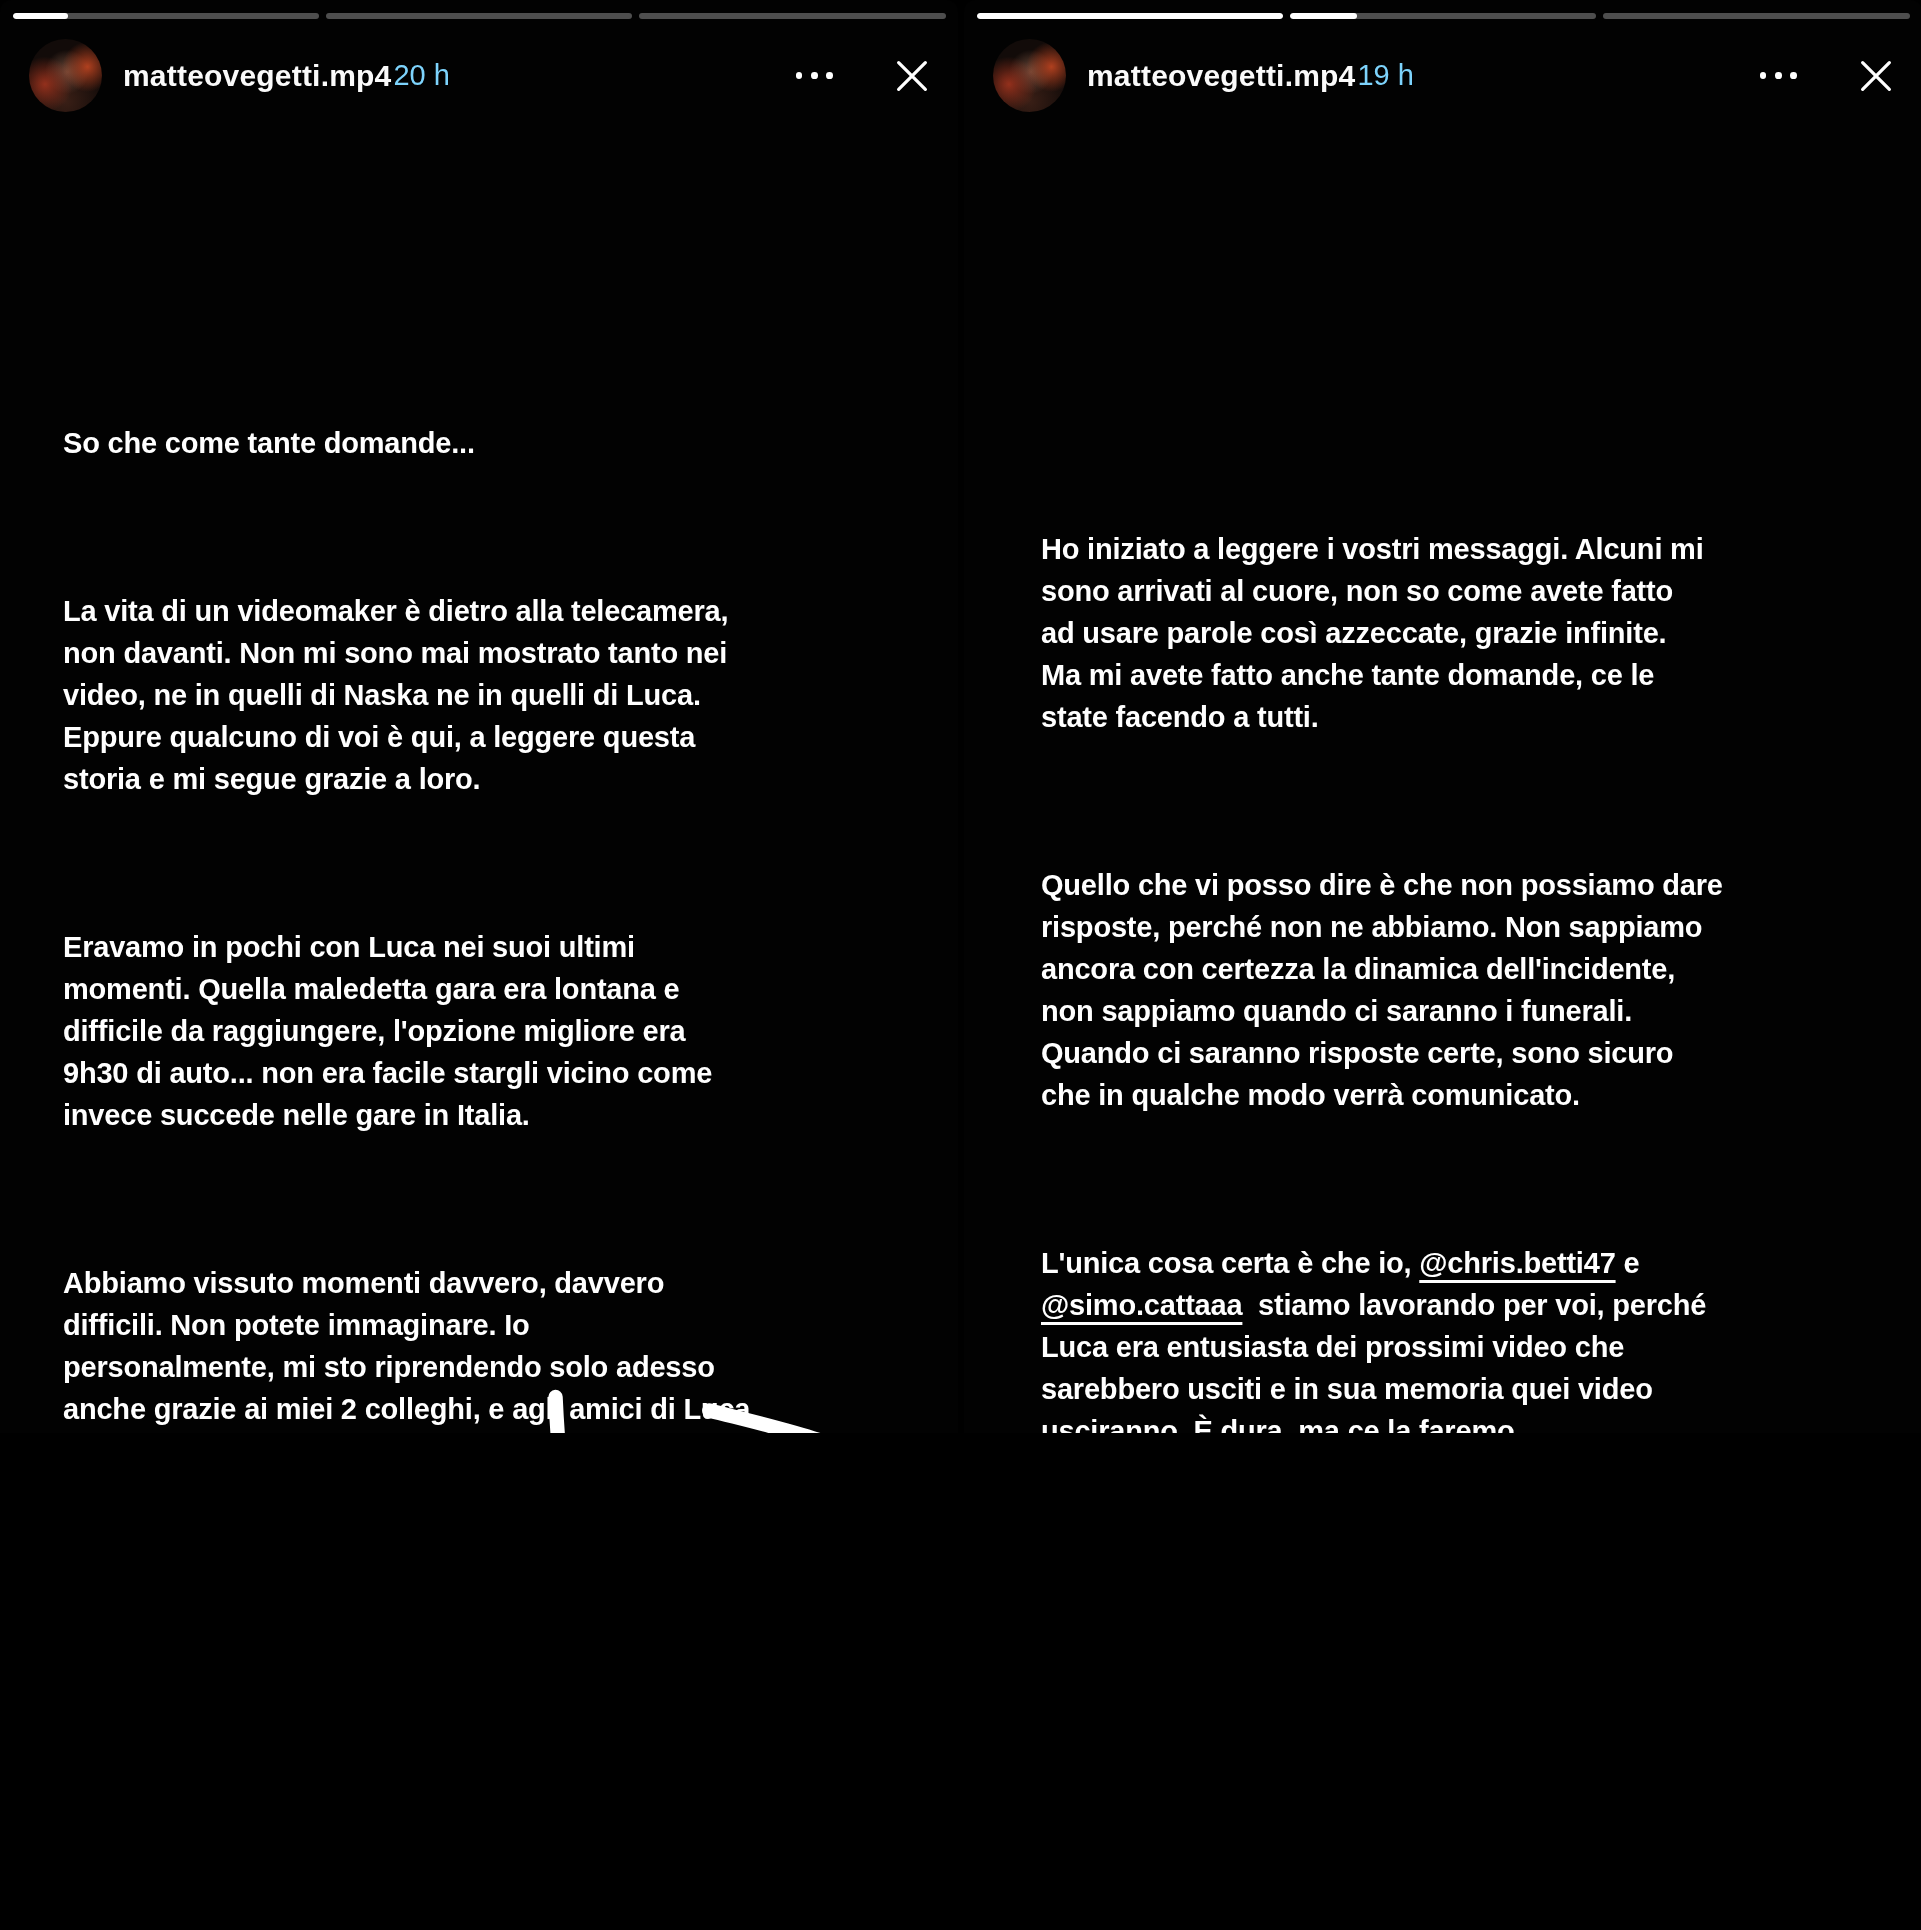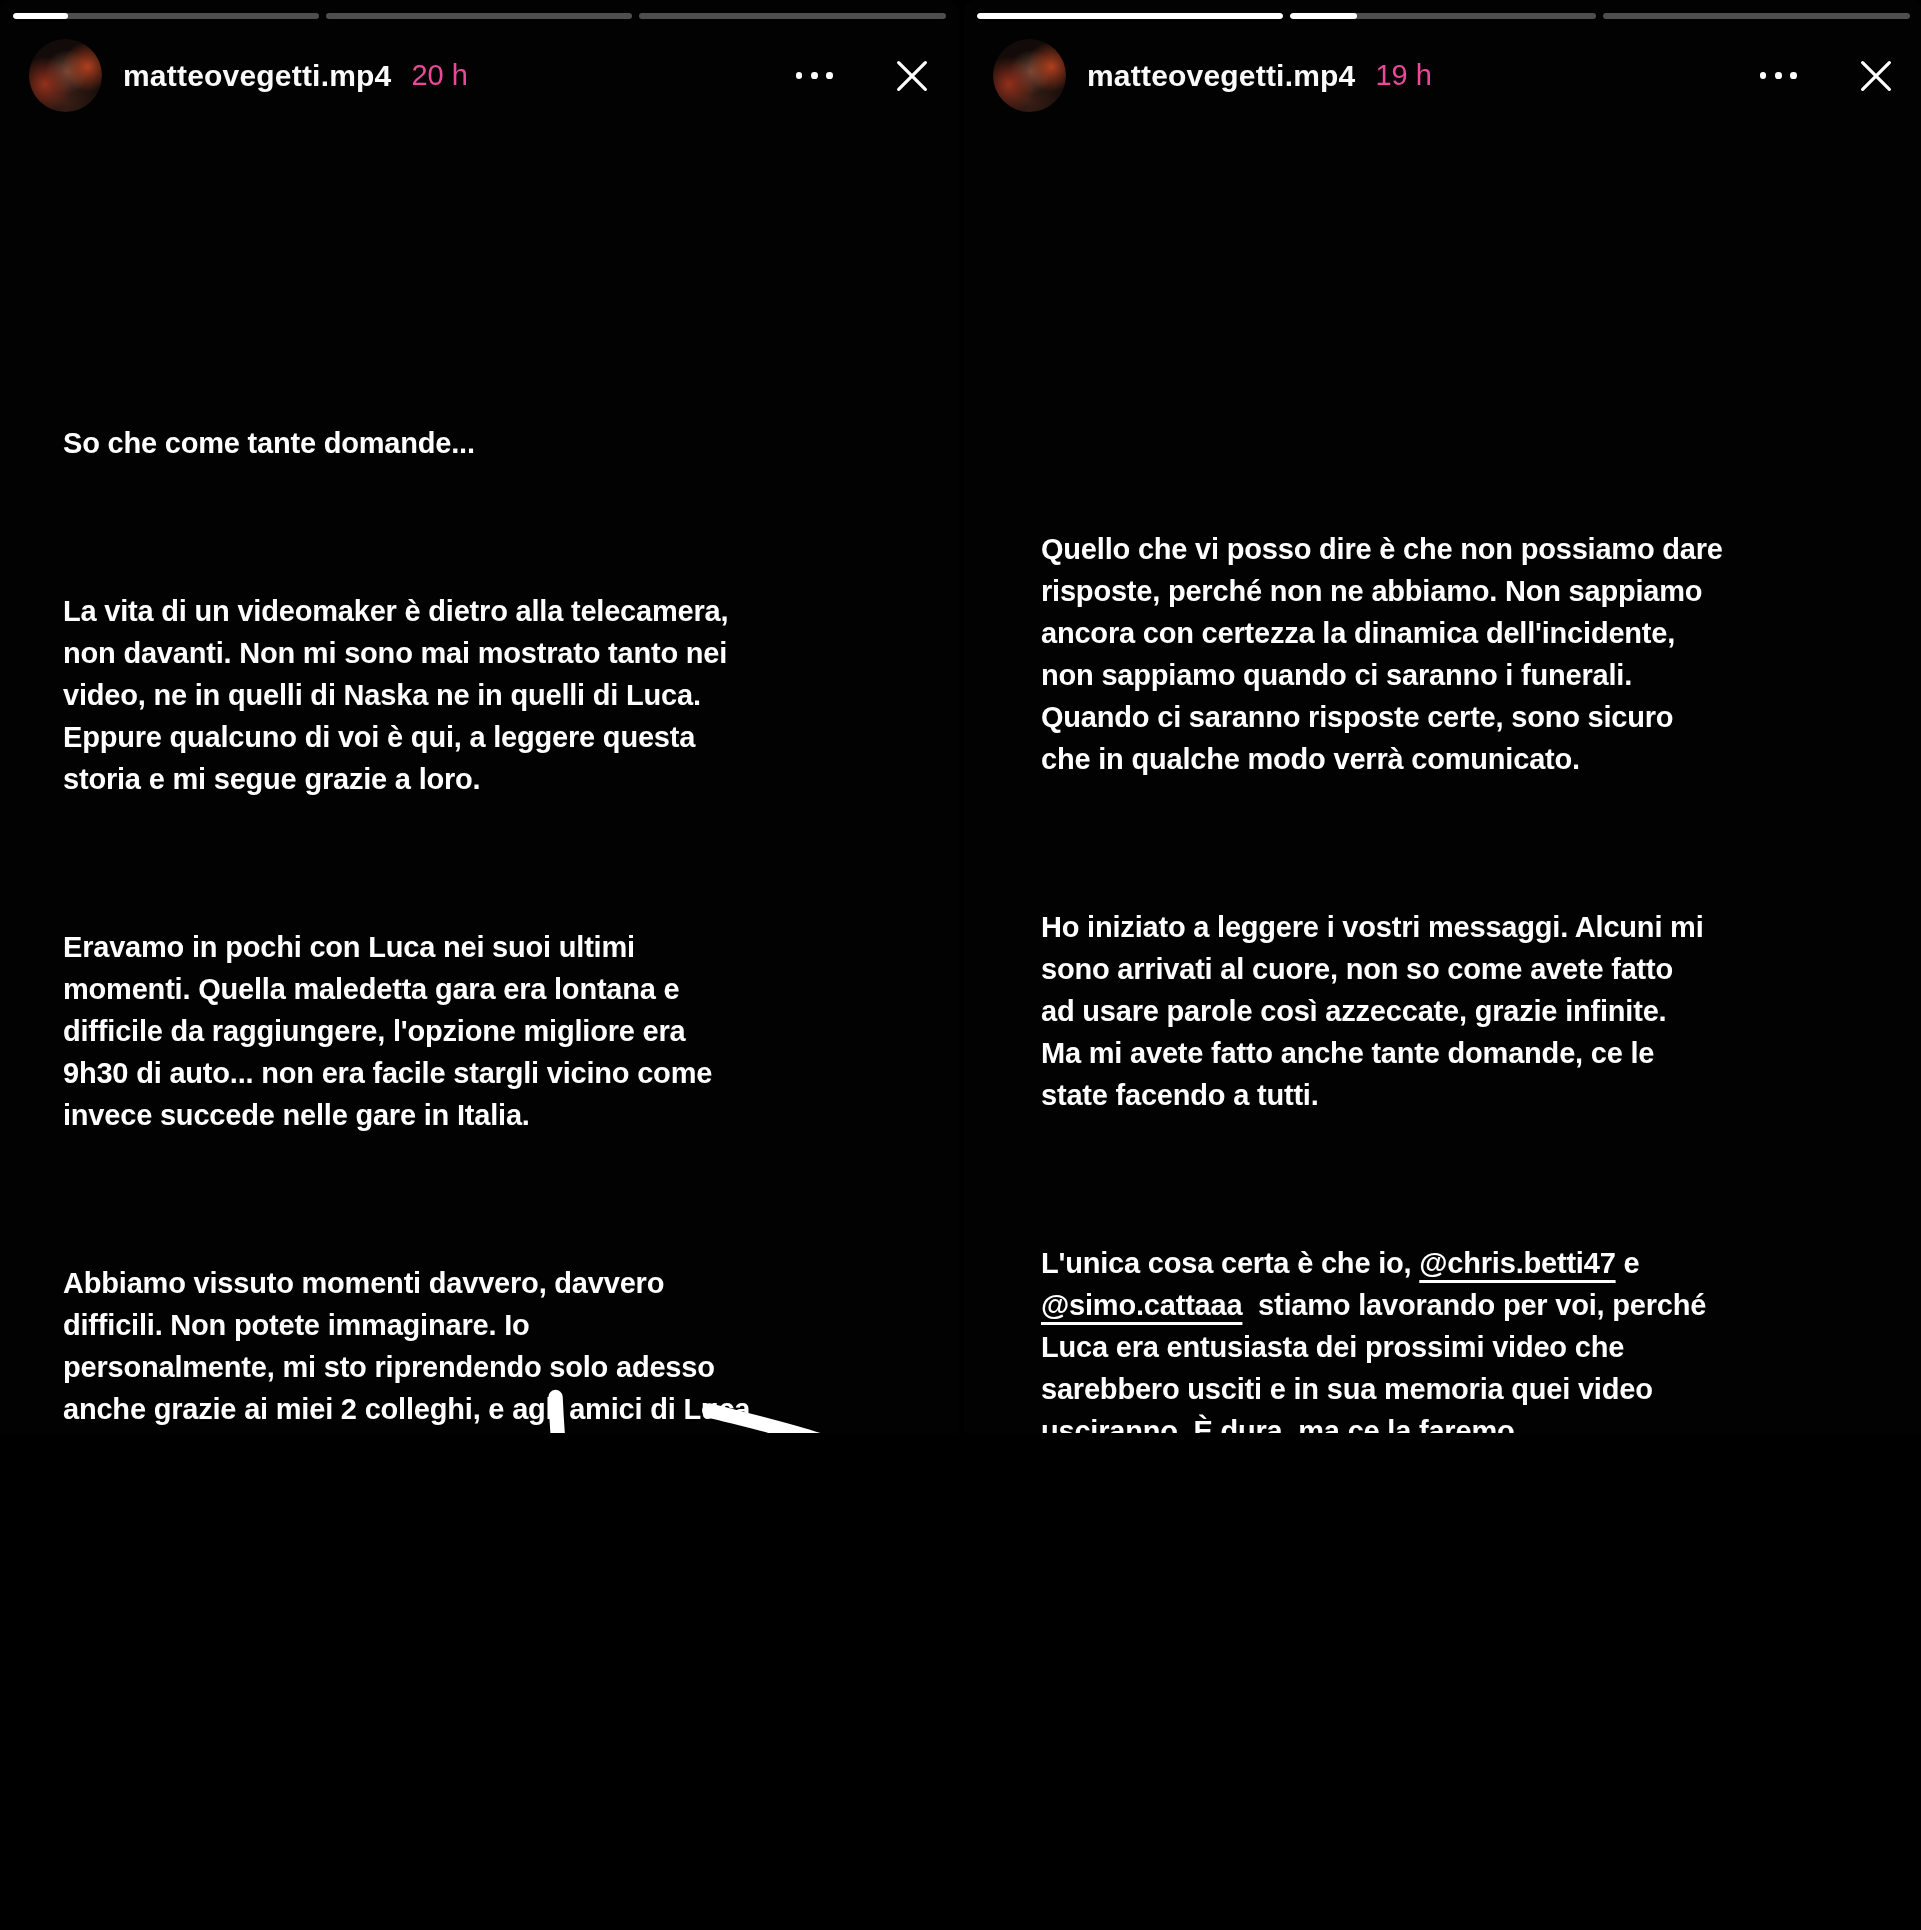--- a/index.html
+++ b/index.html
@@ -19,21 +19,21 @@
   
   .header{position:absolute;top:35px;left:29px;right:25px;height:81px;display:flex;align-items:center;}
   .avatar{width:73px;height:73px;border-radius:50%;flex:0 0 auto;
           background:
             radial-gradient(circle at 22% 62%, #93301c 0%, rgba(147,48,28,0) 38%),
             radial-gradient(circle at 80% 38%, #b0401f 0%, rgba(176,64,31,0) 34%),
             radial-gradient(circle at 52% 45%, #6d4a3a 0%, rgba(109,74,58,0) 40%),
             radial-gradient(circle at 50% 85%, #3a1f16 0%, rgba(58,31,22,0) 55%),
             #120b09;}
   .username{margin-left:21px;font-size:30px;font-weight:700;color:#fafafa;letter-spacing:0.2px;}
-  .timestamp{margin-left:20px;font-size:29px;font-weight:400;color:#ec4899;text-align:center;}
+  .timestamp{margin-left:2px;font-size:29px;font-weight:400;color:#7dd3fc;text-align:center;}
   .hspacer{flex:1;}
   .dots{display:flex;gap:8.6px;align-items:center;margin-right:58px;cursor:pointer;}
   .dots span{width:6.7px;height:6.7px;border-radius:50%;background:#fff;display:block;}
   .close-btn{width:42px;height:42px;position:relative;cursor:pointer;}
   .close-btn svg{display:block;}
 
   
   .story-text{position:absolute;color:#ffffff;font-weight:700;font-size:29px;line-height:42px;
               letter-spacing:-0.2px;white-space:pre-wrap;width:865px;}
   .story-card.left .story-text{left:63px;top:338px;}
@@ -139,31 +139,31 @@
           <span></span>
           <span></span>
         </div>
       <div class="close-btn">
         <svg width="42" height="42" viewBox="0 0 44 44">
             <path d="M8 8 L36 36 M36 8 L8 36" stroke="#fff" stroke-width="3.4" stroke-linecap="round" fill="none"></path>
           </svg>
       </div>
     </div>
     <div class="story-text">
+      <p>Ho iniziato a leggere i vostri messaggi. Alcuni mi
+sono arrivati al cuore, non so come avete fatto
+ad usare parole così azzeccate, grazie infinite.
+Ma mi avete fatto anche tante domande, ce le
+state facendo a tutti.</p>
       <p>Quello che vi posso dire è che non possiamo dare
 risposte, perché non ne abbiamo. Non sappiamo
 ancora con certezza la dinamica dell'incidente,
 non sappiamo quando ci saranno i funerali.
 Quando ci saranno risposte certe, sono sicuro
 che in qualche modo verrà comunicato.</p>
-      <p>Ho iniziato a leggere i vostri messaggi. Alcuni mi
-sono arrivati al cuore, non so come avete fatto
-ad usare parole così azzeccate, grazie infinite.
-Ma mi avete fatto anche tante domande, ce le
-state facendo a tutti.</p>
       <p><span>L'unica cosa certa è che io, </span><span class="mention">@chris.betti47</span><span> e
 </span><span class="mention">@simo.cattaaa</span><span>  stiamo lavorando per voi, perché
 Luca era entusiasta dei prossimi video che
 sarebbero usciti e in sua memoria quei video
 usciranno. È dura, ma ce la faremo.
 "VÁMONOOS"</span></p>
     </div>
   </div>
 
   <div class="reply-row left">

